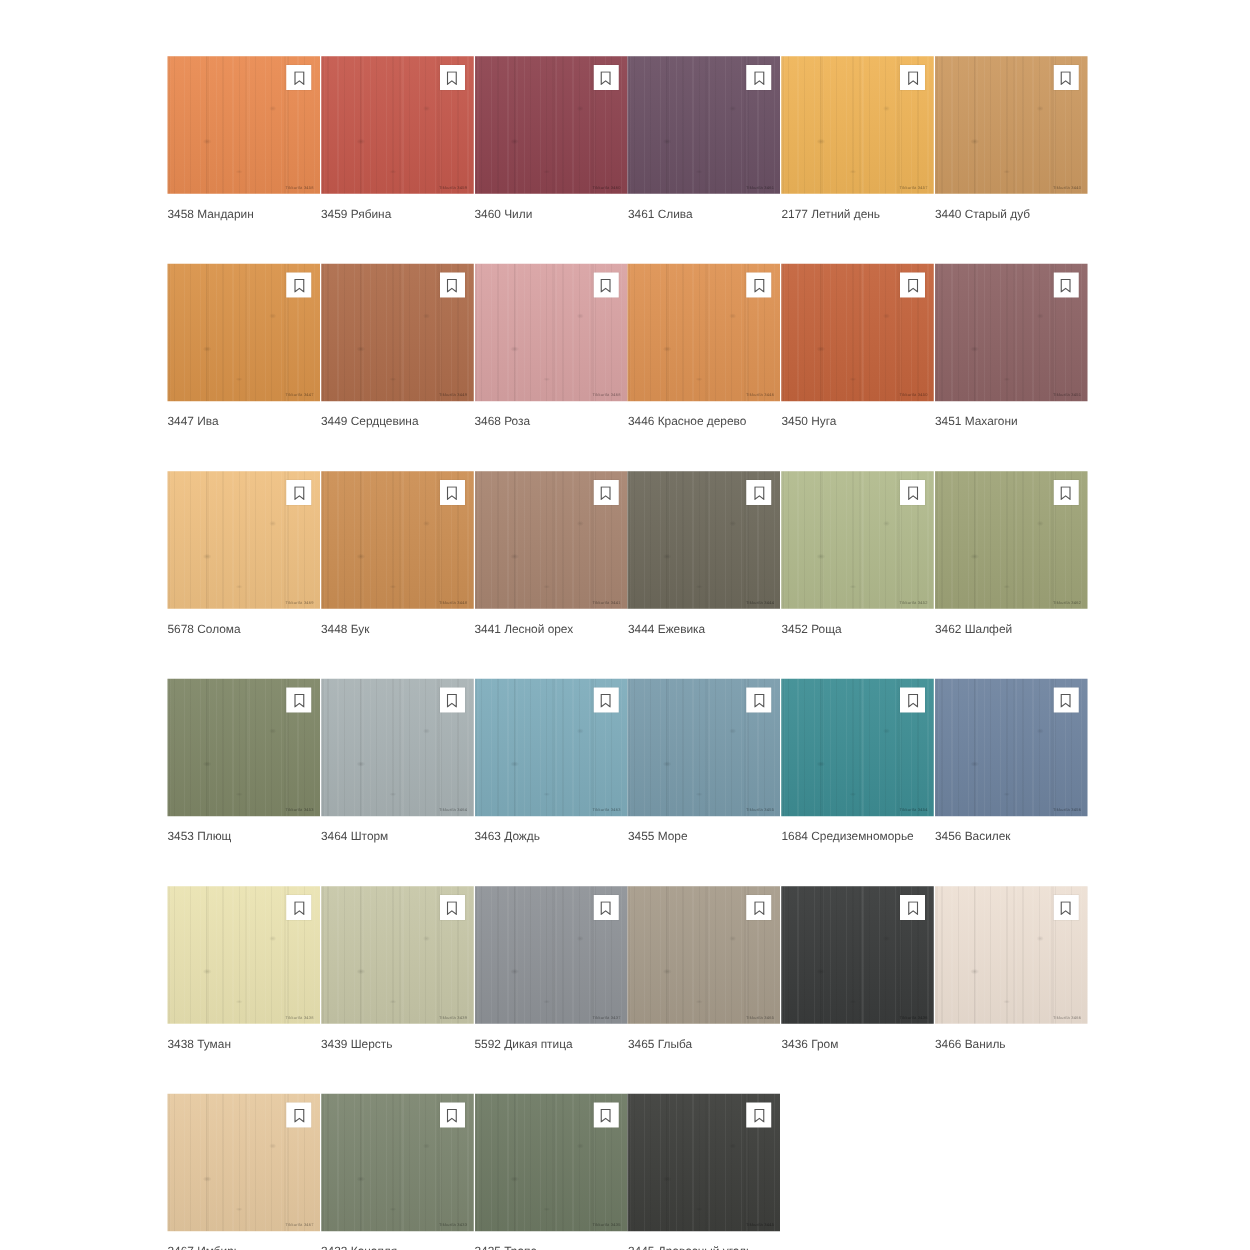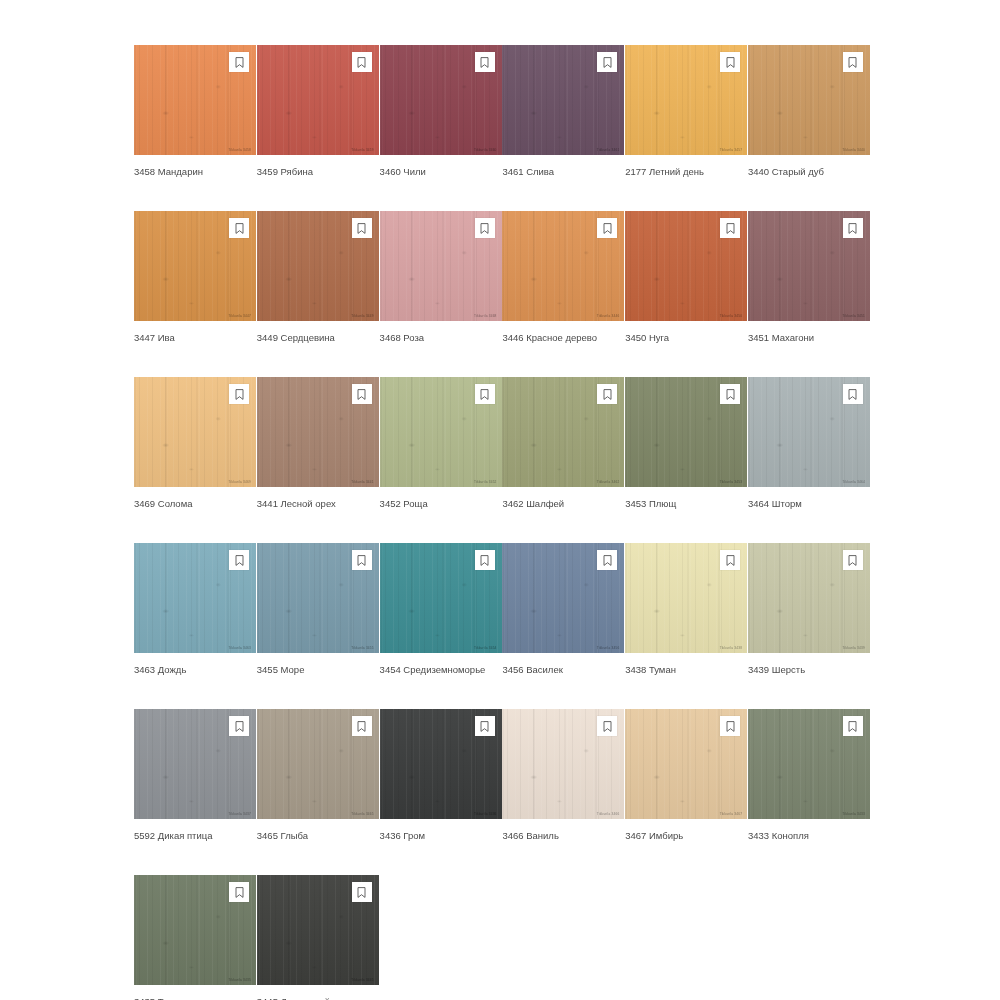--- a/index.html
+++ b/index.html
@@ -264,35 +264,59 @@
       <div class="swatch-cell">
         <div class="swatch-tile" style="background-color: rgb(239, 193, 131);">
           <div class="grain"></div>
           <div class="bookmark-btn">
             <svg width="9" height="11" viewBox="0 0 9 11">
               <path d="M1 0.6 h7 v9.8 l-3.5 -2.7 l-3.5 2.7 z" fill="none" stroke="#555" stroke-width="0.9"></path>
             </svg>
           </div>
           <div class="tile-watermark">Tikkurila 3469</div>
         </div>
-        <div class="swatch-label">3469 Солома</div>
+        <div class="swatch-label">5678 Солома</div>
+      </div>
+      <div class="swatch-cell">
+        <div class="swatch-tile" style="background-color: rgb(204, 143, 84);">
+          <div class="grain"></div>
+          <div class="bookmark-btn">
+            <svg width="9" height="11" viewBox="0 0 9 11">
+              <path d="M1 0.6 h7 v9.8 l-3.5 -2.7 l-3.5 2.7 z" fill="none" stroke="#555" stroke-width="0.9"></path>
+            </svg>
+          </div>
+          <div class="tile-watermark">Tikkurila 3448</div>
+        </div>
+        <div class="swatch-label">3448 Бук</div>
       </div>
       <div class="swatch-cell">
         <div class="swatch-tile" style="background-color: rgb(168, 133, 113);">
           <div class="grain"></div>
           <div class="bookmark-btn">
             <svg width="9" height="11" viewBox="0 0 9 11">
               <path d="M1 0.6 h7 v9.8 l-3.5 -2.7 l-3.5 2.7 z" fill="none" stroke="#555" stroke-width="0.9"></path>
             </svg>
           </div>
           <div class="tile-watermark">Tikkurila 3441</div>
         </div>
         <div class="swatch-label">3441 Лесной орех</div>
       </div>
       <div class="swatch-cell">
+        <div class="swatch-tile" style="background-color: rgb(110, 106, 92);">
+          <div class="grain"></div>
+          <div class="bookmark-btn">
+            <svg width="9" height="11" viewBox="0 0 9 11">
+              <path d="M1 0.6 h7 v9.8 l-3.5 -2.7 l-3.5 2.7 z" fill="none" stroke="#555" stroke-width="0.9"></path>
+            </svg>
+          </div>
+          <div class="tile-watermark">Tikkurila 3444</div>
+        </div>
+        <div class="swatch-label">3444 Ежевика</div>
+      </div>
+      <div class="swatch-cell">
         <div class="swatch-tile" style="background-color: rgb(178, 187, 142);">
           <div class="grain"></div>
           <div class="bookmark-btn">
             <svg width="9" height="11" viewBox="0 0 9 11">
               <path d="M1 0.6 h7 v9.8 l-3.5 -2.7 l-3.5 2.7 z" fill="none" stroke="#555" stroke-width="0.9"></path>
             </svg>
           </div>
           <div class="tile-watermark">Tikkurila 3452</div>
         </div>
         <div class="swatch-label">3452 Роща</div>
@@ -360,21 +384,21 @@
       <div class="swatch-cell">
         <div class="swatch-tile" style="background-color: rgb(62, 142, 148);">
           <div class="grain"></div>
           <div class="bookmark-btn">
             <svg width="9" height="11" viewBox="0 0 9 11">
               <path d="M1 0.6 h7 v9.8 l-3.5 -2.7 l-3.5 2.7 z" fill="none" stroke="#555" stroke-width="0.9"></path>
             </svg>
           </div>
           <div class="tile-watermark">Tikkurila 3454</div>
         </div>
-        <div class="swatch-label">3454 Средиземноморье</div>
+        <div class="swatch-label">1684 Средиземноморье</div>
       </div>
       <div class="swatch-cell">
         <div class="swatch-tile" style="background-color: rgb(111, 132, 160);">
           <div class="grain"></div>
           <div class="bookmark-btn">
             <svg width="9" height="11" viewBox="0 0 9 11">
               <path d="M1 0.6 h7 v9.8 l-3.5 -2.7 l-3.5 2.7 z" fill="none" stroke="#555" stroke-width="0.9"></path>
             </svg>
           </div>
           <div class="tile-watermark">Tikkurila 3456</div>

